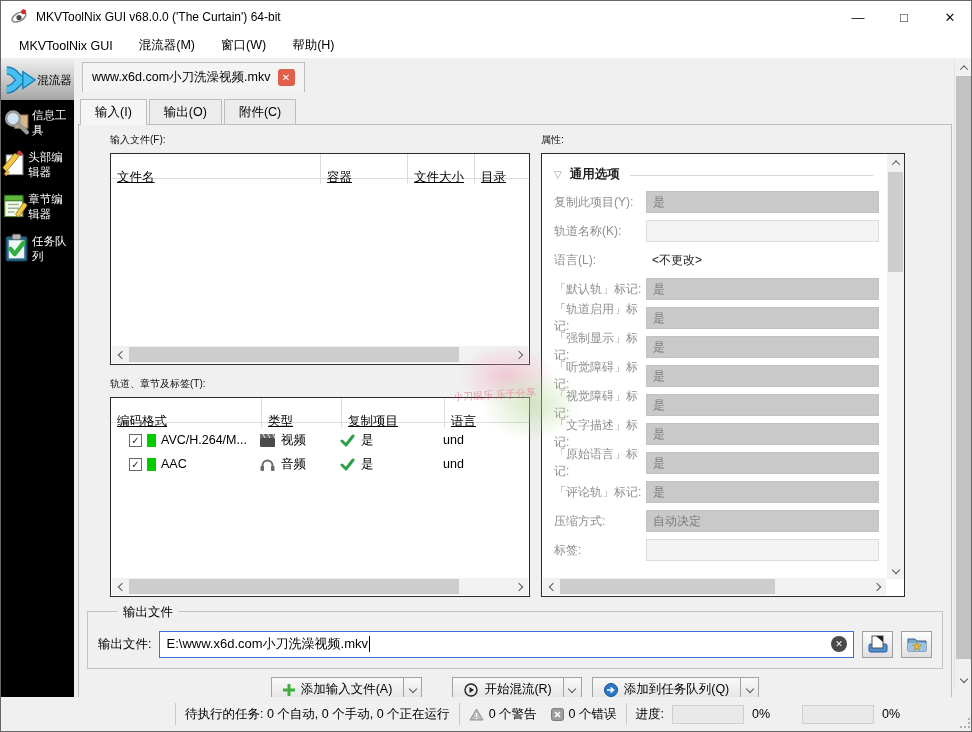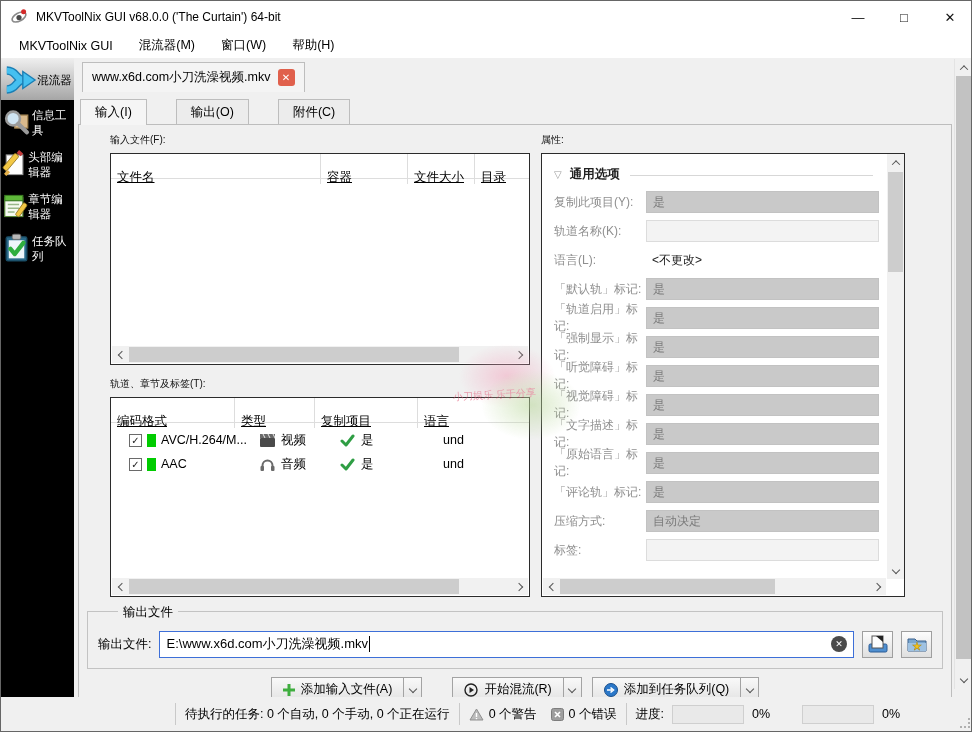--- a/index.html
+++ b/index.html
@@ -33,21 +33,21 @@
 
   
   .main { position:absolute; left:73px; top:57px; width:899px; height:641px; background:#f0f0f0; }
 
   .tabbar { position:absolute; left:8px; top:4px; height:30px; display:flex; }
   .file-tab { display:flex; align-items:center; gap:7px; padding:0 9px; background:#f4f4f4;
               border:1px solid #bdbdbd; border-bottom:none; font-size:12.5px; height:30px; }
   .tab-close { width:17px; height:17px; background:#e0604c; border-radius:3px; color:#fff;
                font-size:10px; font-weight:bold; display:flex; align-items:center; justify-content:center; }
 
-  .subtabs { position:absolute; left:6px; top:41px; height:25px; display:flex;gap:27px; }
+  .subtabs { position:absolute; left:6px; top:41px; height:25px; display:flex; }
   .subtab { padding:4px 14px 5px; border:1px solid #bdbdbd; border-bottom:none; margin-right:2px;
             background:#ececec; font-size:12.5px; }
   .subtab.active { background:#f5f5f5; position:relative; z-index:2; height:26px; }
 
   .tabframe { position:absolute; left:4px; top:66px; width:874px; height:575px;
               border:1px solid #bdbdbd; background:#f0f0f0; }
 
   
   .main-vscroll { position:absolute; right:2px; top:1px; width:17px; height:630px; background:#f0f0f0;
                   border-left:1px solid #e3e3e3; }
@@ -246,21 +246,21 @@
           <div class="sb-end" style="margin-left:auto;">
               <i class="chv right"></i>
             </div>
         </div>
       </div>
 
       <div class="sec-label" style="left:31px; top:252px;">轨道、章节及标签(T):</div>
 
       <div class="qtable" style="left:31px; top:272px; width:420px; height:200px;">
         <div class="thead">
-          <div class="hcell" style="width:124px;">编码格式</div>
+          <div class="hcell" style="width:151px;">编码格式</div>
           <div class="hcell" style="width:80px;">类型</div>
           <div class="hcell" style="width:103px;">复制项目</div>
           <div class="hcell">语言</div>
         </div>
 
         <div class="trow" style="margin-top:5px; height:24px;">
           <div class="cell" style="width:149px; padding-left:18px; gap:5px;">
             <span class="cbx">✓</span>
             <span class="swatch"></span>
             <span style="overflow:hidden;">AVC/H.264/M...</span>

